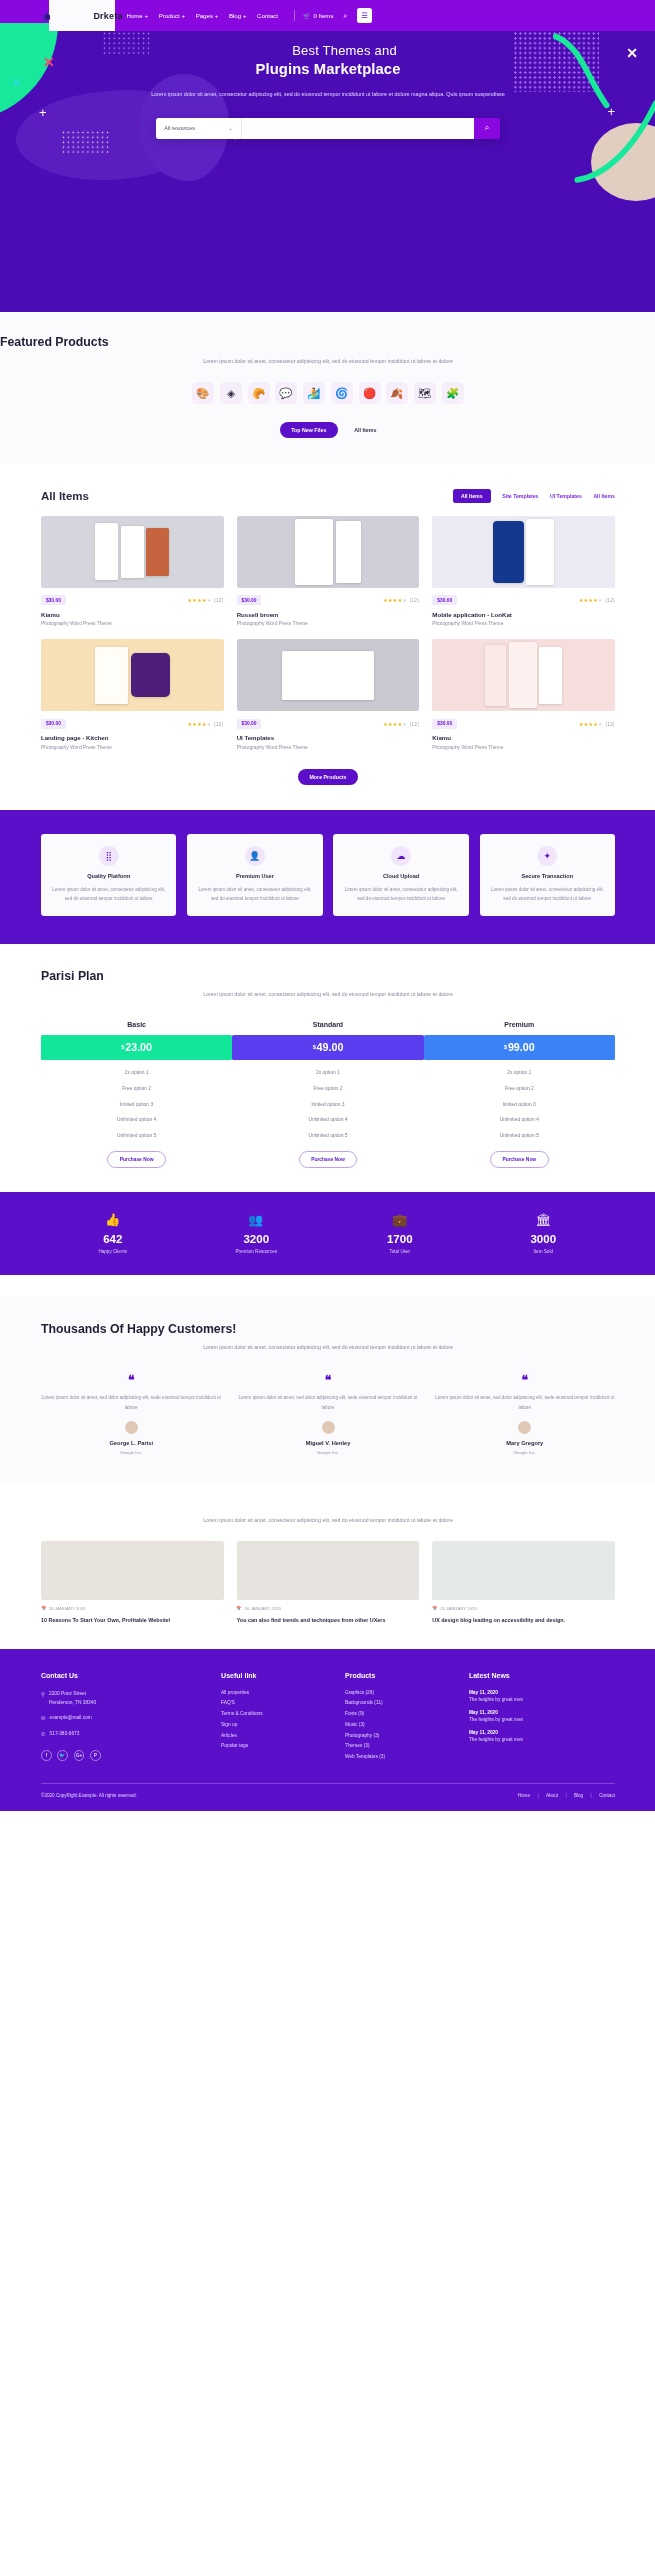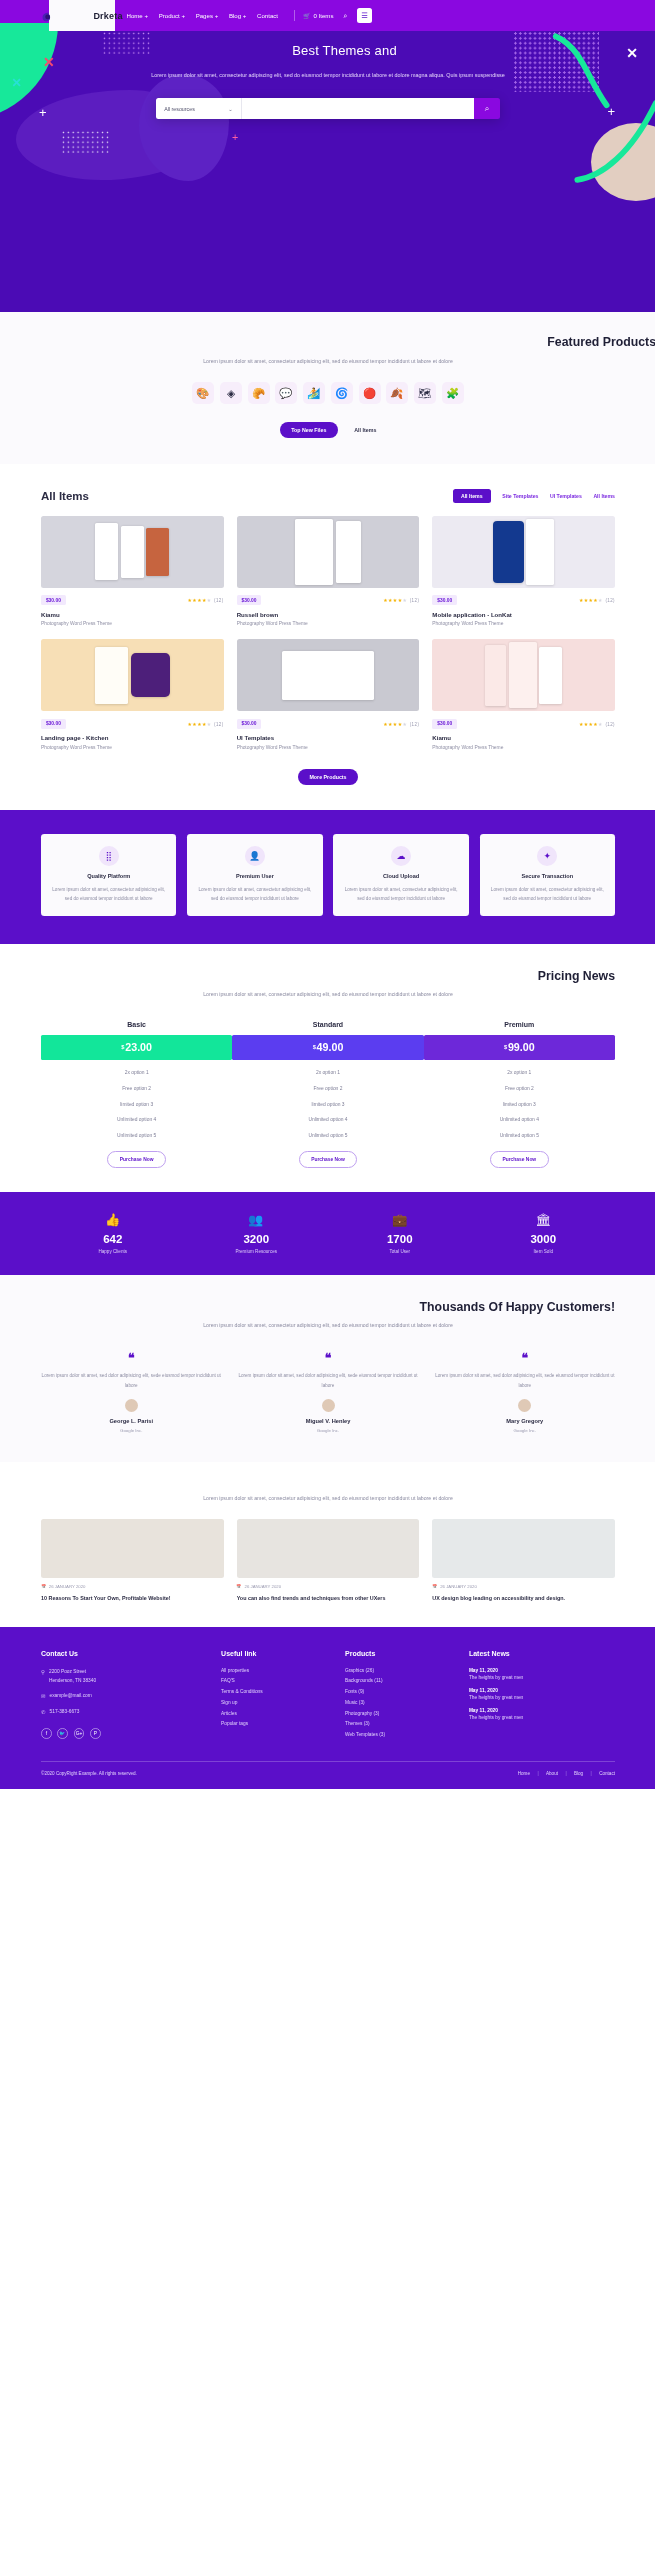--- a/index.html
+++ b/index.html
@@ -61,21 +61,21 @@
       border-radius:2.5px; overflow:hidden; box-shadow:0 2.5px 11.5px rgba(0,0,0,.18); }
   .search-select { width:86px; background:#fff; display:flex; align-items:center;
       justify-content:space-between; padding:0 8.2px; font-size:5.3px; color:#51516b;
       border-right:0.8px solid #e7e7ef; }
   .search-input { flex:1; background:#fff; border:none; outline:none; padding:0 6.6px; font-size:5.3px; }
   .search-btn { width:26px; background:#8a08e0; display:flex; align-items:center;
       justify-content:center; color:#fff; font-size:8.2px; }
 
   
   .section { padding:24.6px 41px; }
-  .sec-title { text-align:right; font-size:12.3px; font-weight:bold; color:#1f1f36; }
+  .sec-title { text-align:left; font-size:12.3px; font-weight:bold; color:#1f1f36; }
   .sec-sub { text-align:center; font-size:5.2px; color:#8a8aa0; line-height:2.0; margin-top:6.6px; }
 
   
   .featured { background:#fbfafd; padding:23px 0 26px; }
   .icon-row { display:flex; justify-content:center; gap:5.7px; margin-top:16.4px; padding:0 29.5px; }
   .icon-tile { width:22px; height:22px; border-radius:4.9px; background:#f7eefb;
       display:flex; align-items:center; justify-content:center; font-size:10.7px; }
   .btn-row { display:flex; justify-content:center; align-items:center; gap:16.4px; margin-top:18px; }
   .btn-pill { background:#5b0fc9; color:#fff; font-size:5.3px; font-weight:bold;
       padding:4.9px 11.5px; border-radius:16.4px; border:none; }
@@ -123,21 +123,21 @@
       color:#5b0fc9; border:0.8px solid #bfa0f0; border-radius:16.4px; padding:4.9px 11.5px; }
 
   
   .stats { background:#5b0fc9; padding:21px 41px; display:grid;
       grid-template-columns:repeat(4,1fr); text-align:center; }
   .stat-ic { font-size:12.3px; color:#fff; }
   .stat-num { font-size:11.5px; font-weight:bold; color:#fff; margin-top:5.7px; }
   .stat-lbl { font-size:4.6px; color:#ddcbf8; margin-top:4.1px; }
 
   
-  .testi { background:#fbfafd; padding:24.6px 41px 29.5px; }
+  .testi { background:#fbfafd; padding:24.6px 41px 29.5px;margin-top:22px; }
   .testi-grid { display:grid; grid-template-columns:repeat(3,1fr); gap:16.4px; margin-top:21px;
       text-align:center; }
   .quote { font-size:12.3px; color:#5b0fc9; font-weight:bold; line-height:1; }
   .testi-text { font-size:4.6px; color:#8d8da3; line-height:2.0; margin-top:7.4px; }
   .avatar { width:13px; height:13px; border-radius:50%; background:#dfc9b6; margin:9px auto 0; }
   .testi-name { font-size:5.7px; font-weight:bold; margin-top:6.6px; }
   .testi-role { font-size:4.4px; color:#9a9ab0; margin-top:3.3px; }
 
   
   .art-grid { display:grid; grid-template-columns:repeat(3,1fr); gap:13px; margin-top:14.8px; }
@@ -212,20 +212,21 @@
     <div class="cart">
       <span>🛒</span>
       <span>0 Items</span>
     </div>
     <span class="nav-search">⌕</span>
     <span class="burger">☰</span>
   </div>
 
   <div class="hero-inner">
     <div class="hero-h1">Best Themes and</div>
+    <div class="hero-h2">Plugins Marketplace</div>
     <div class="hero-p">Lorem ipsum dolor sit amet, consectetur adipiscing elit, sed do eiusmod tempor incididunt ut labore et dolore magna aliqua. Quis ipsum suspendisse</div>
 
     <div class="searchbar">
       <div class="search-select">
         <span>All resources</span>
         <span>⌄</span>
       </div>
       <input class="search-input" placeholder="" style="">
       <div class="search-btn">
         <span>⌕</span>
@@ -372,21 +373,21 @@
     </div>
     <div class="feat-card">
       <div class="feat-icon">✦</div>
       <div class="feat-title">Secure Transaction</div>
       <div class="feat-text">Lorem ipsum dolor sit amet, consectetur adipisicing elit, sed do eiusmod tempor incididunt ut labore</div>
     </div>
   </div>
 </div>
 
 <div class="section">
-  <div class="sec-title">Pricing News</div>
+  <div class="sec-title">Parisi Plan</div>
   <div class="sec-sub">Lorem ipsum dolor sit amet, consectetur adipisicing elit, sed do eiusmod tempor incididunt ut labore et dolore</div>
   <div class="price-grid">
     <div class="plan">
       <div class="plan-name">Basic</div>
       <div class="plan-amt" style="background:#12e69a">
         <sup>$</sup>
           <span>23.00</span>
       </div>
       <div class="plan-feat">2x option 1</div>
       <div class="plan-feat">Free option 2</div>
@@ -403,21 +404,21 @@
       </div>
       <div class="plan-feat">2x option 1</div>
       <div class="plan-feat">Free option 2</div>
       <div class="plan-feat">limited option 3</div>
       <div class="plan-feat">Unlimited option 4</div>
       <div class="plan-feat">Unlimited option 5</div>
       <div><span class="plan-btn">Purchase Now</span></div>
     </div>
     <div class="plan">
       <div class="plan-name">Premium</div>
-      <div class="plan-amt" style="background:#6d28d9">
+      <div class="plan-amt" style="background:#3b82f6">
         <sup>$</sup>
           <span>99.00</span>
       </div>
       <div class="plan-feat">2x option 1</div>
       <div class="plan-feat">Free option 2</div>
       <div class="plan-feat">limited option 3</div>
       <div class="plan-feat">Unlimited option 4</div>
       <div class="plan-feat">Unlimited option 5</div>
       <div><span class="plan-btn">Purchase Now</span></div>
     </div>

